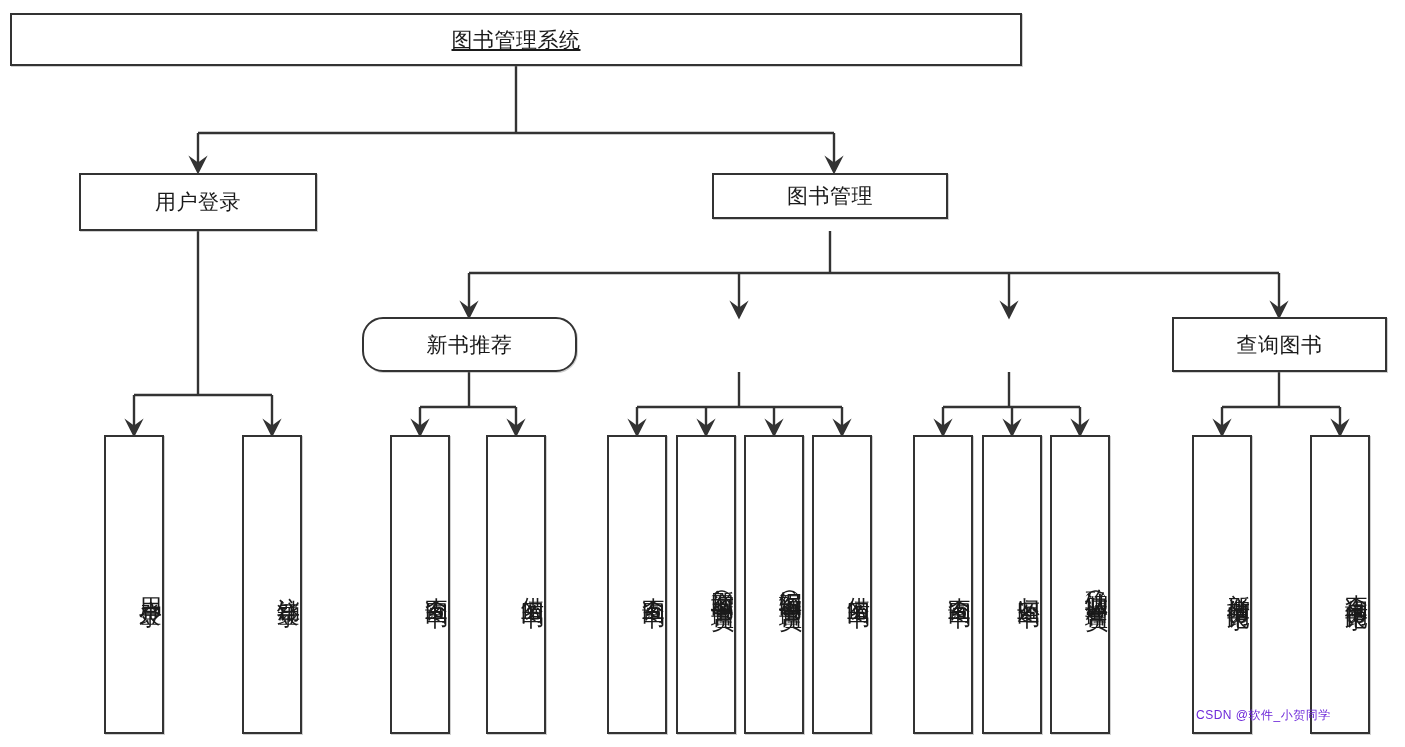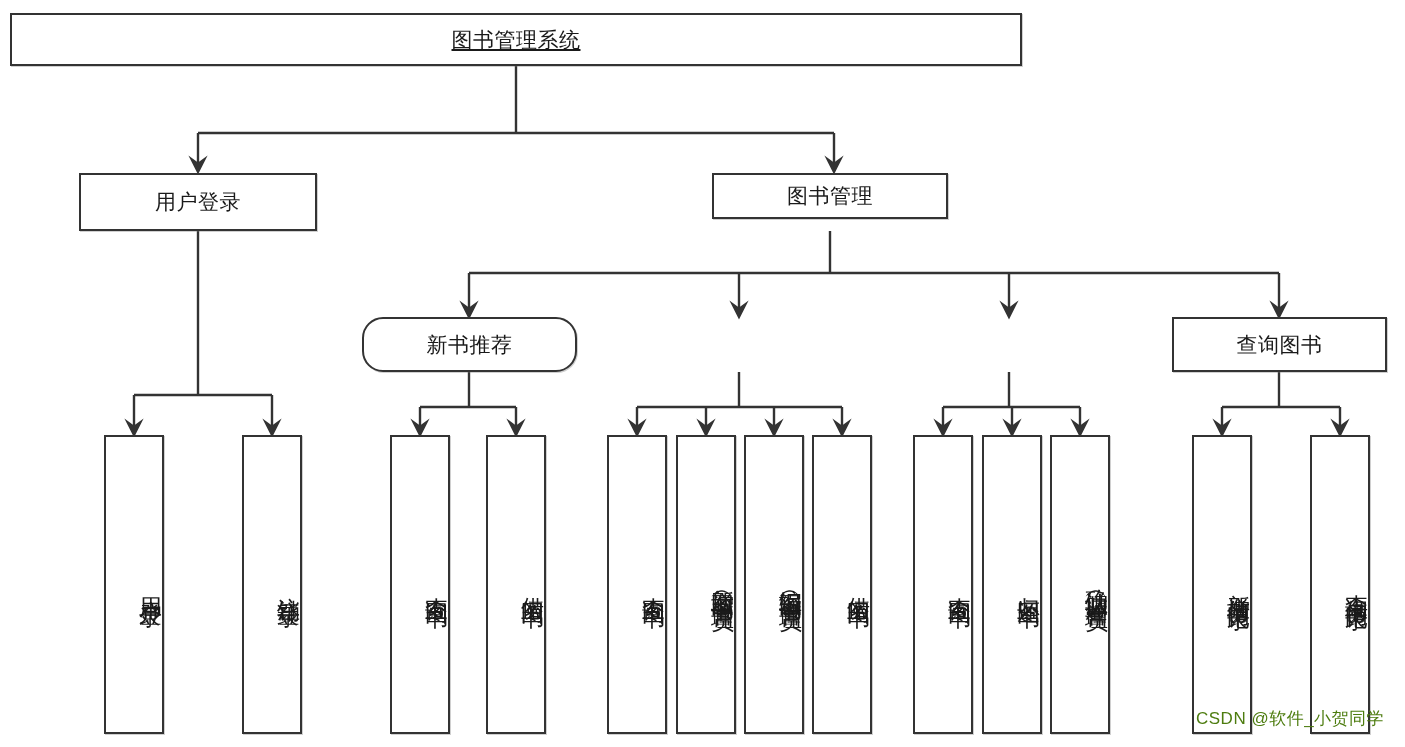--- a/index.html
+++ b/index.html
@@ -51,22 +51,22 @@
     align-items: flex-start;
     justify-content: center;
   }
   .node.vert .label {
     writing-mode: vertical-rl;
     text-orientation: upright;
     display: block;
   }
   .watermark {
     position: absolute;
-    font-size: 17px;
-    color: #4d7c0f;
+    font-size: 12px;
+    color: #6d28d9;
     white-space: nowrap;
     letter-spacing: 0.5px;
   }
 </style>
 </head>
 <body>
 
 <div id="canvas">
 
   <svg class="edges" viewBox="0 0 1405 747" xmlns="http://www.w3.org/2000/svg">

